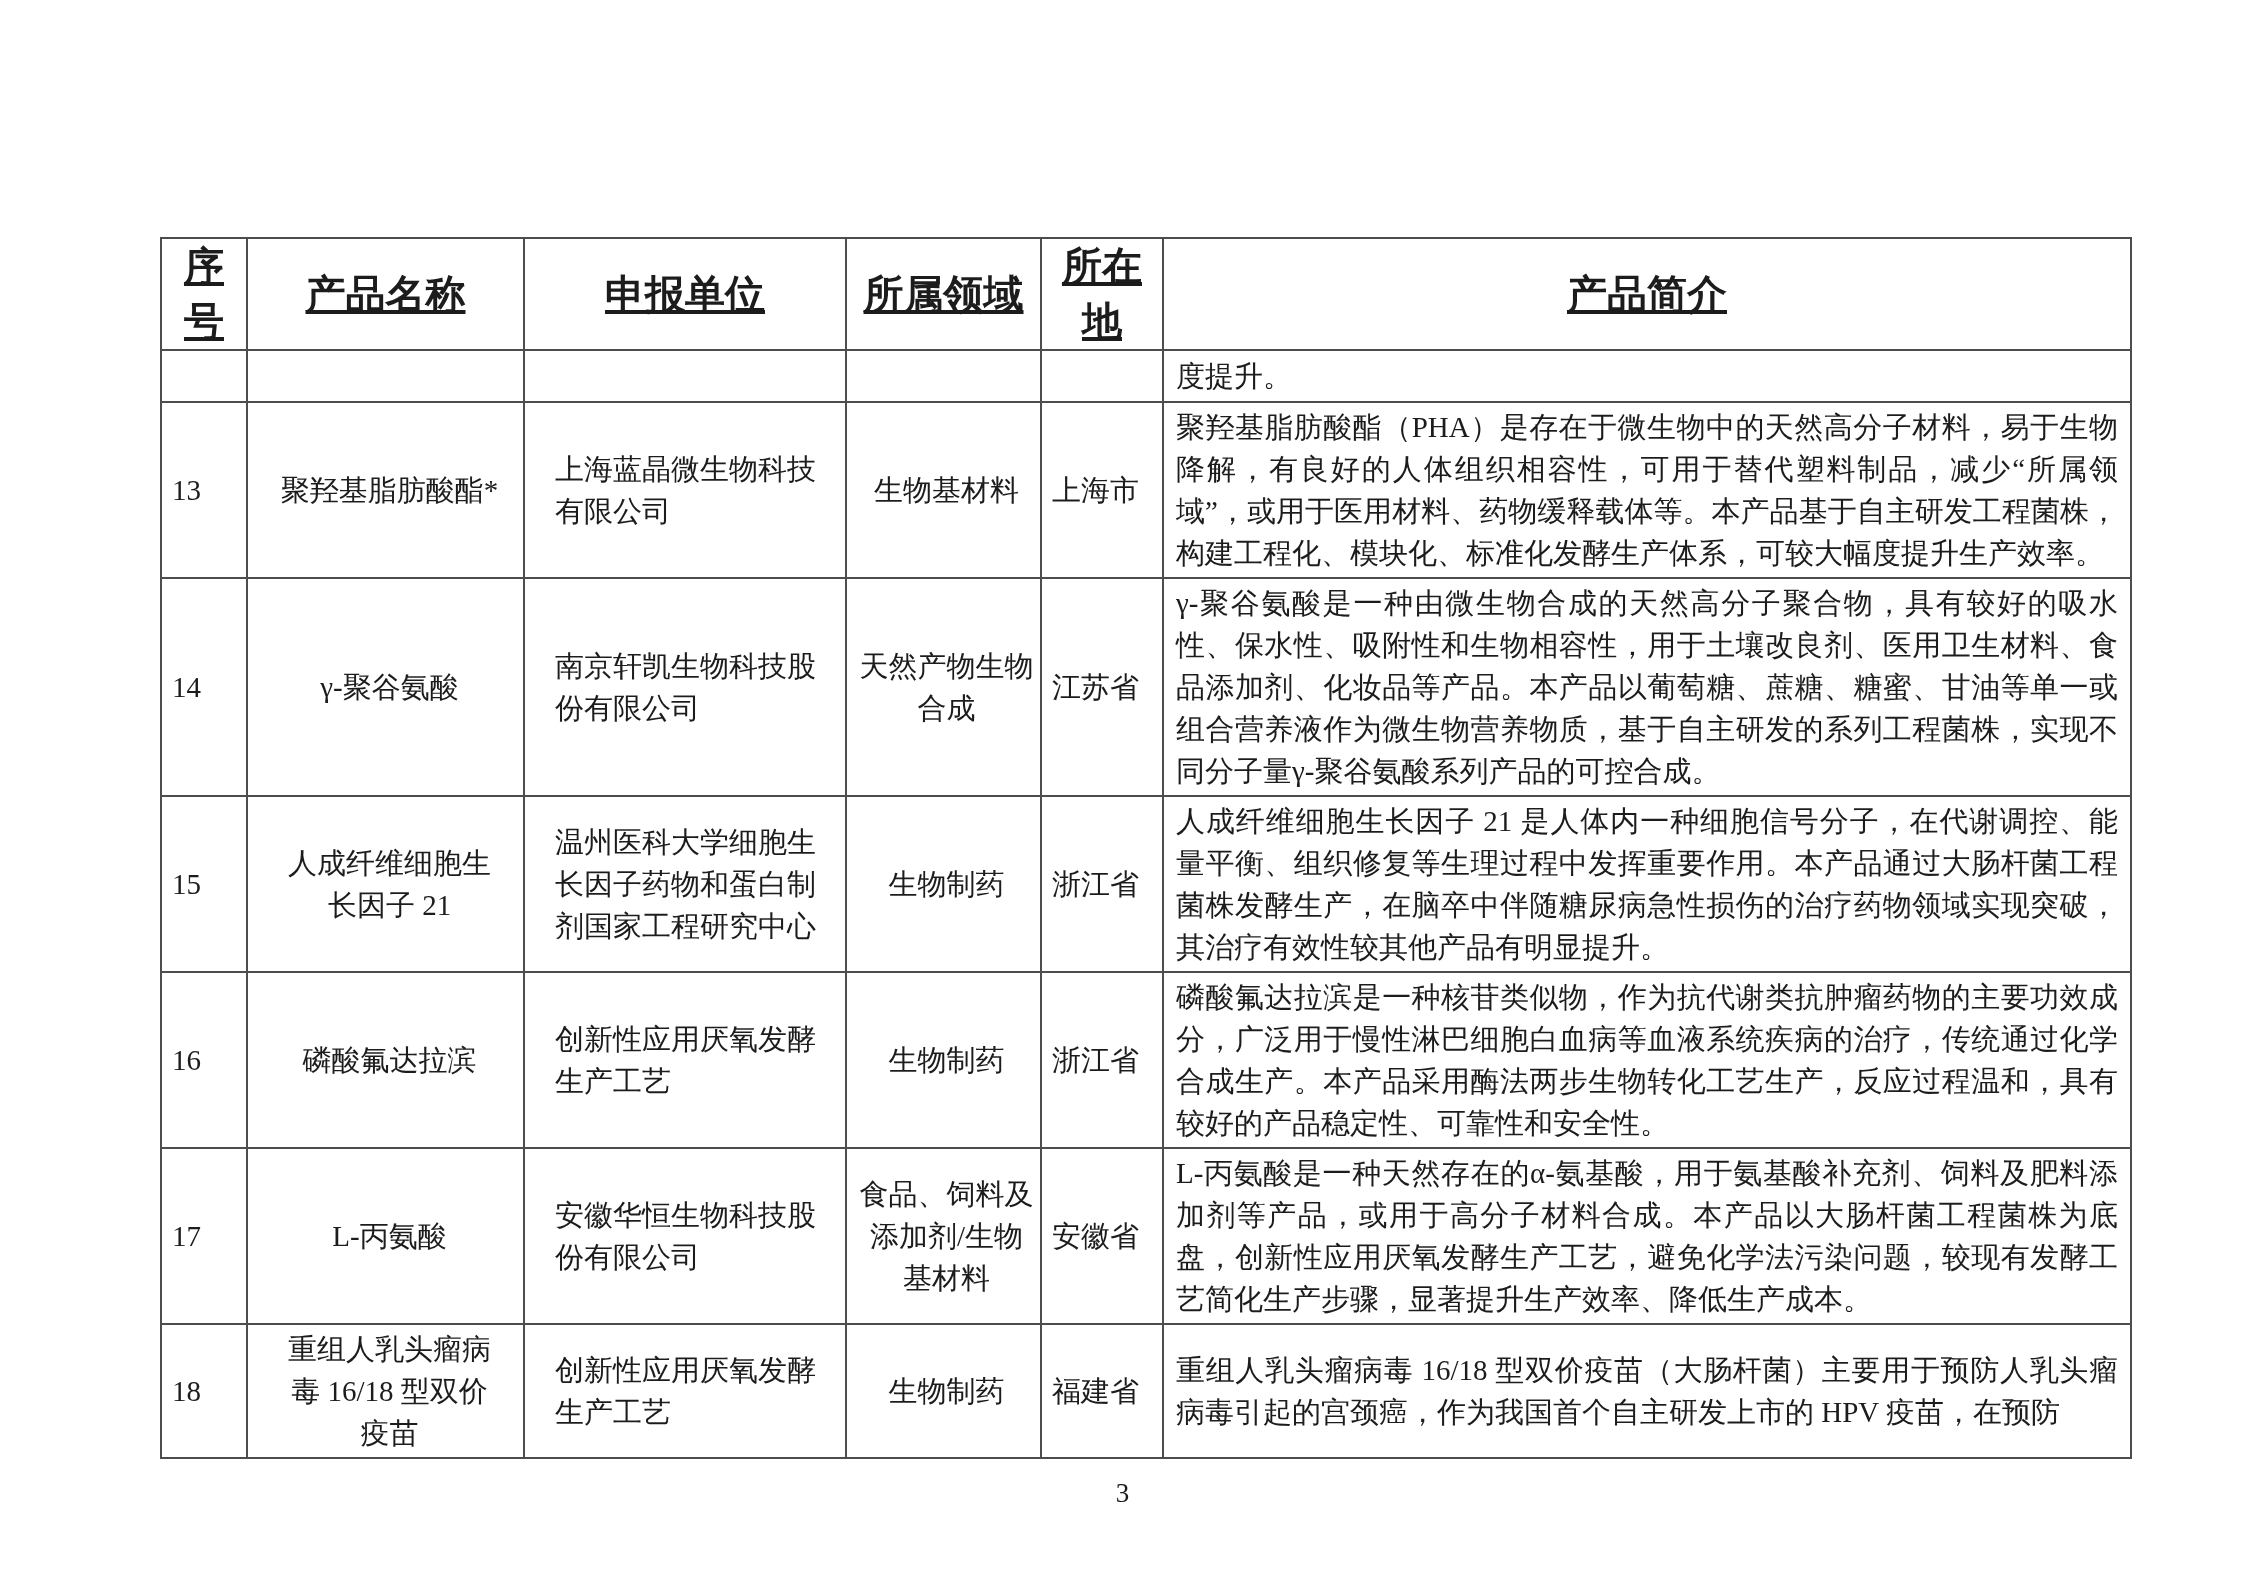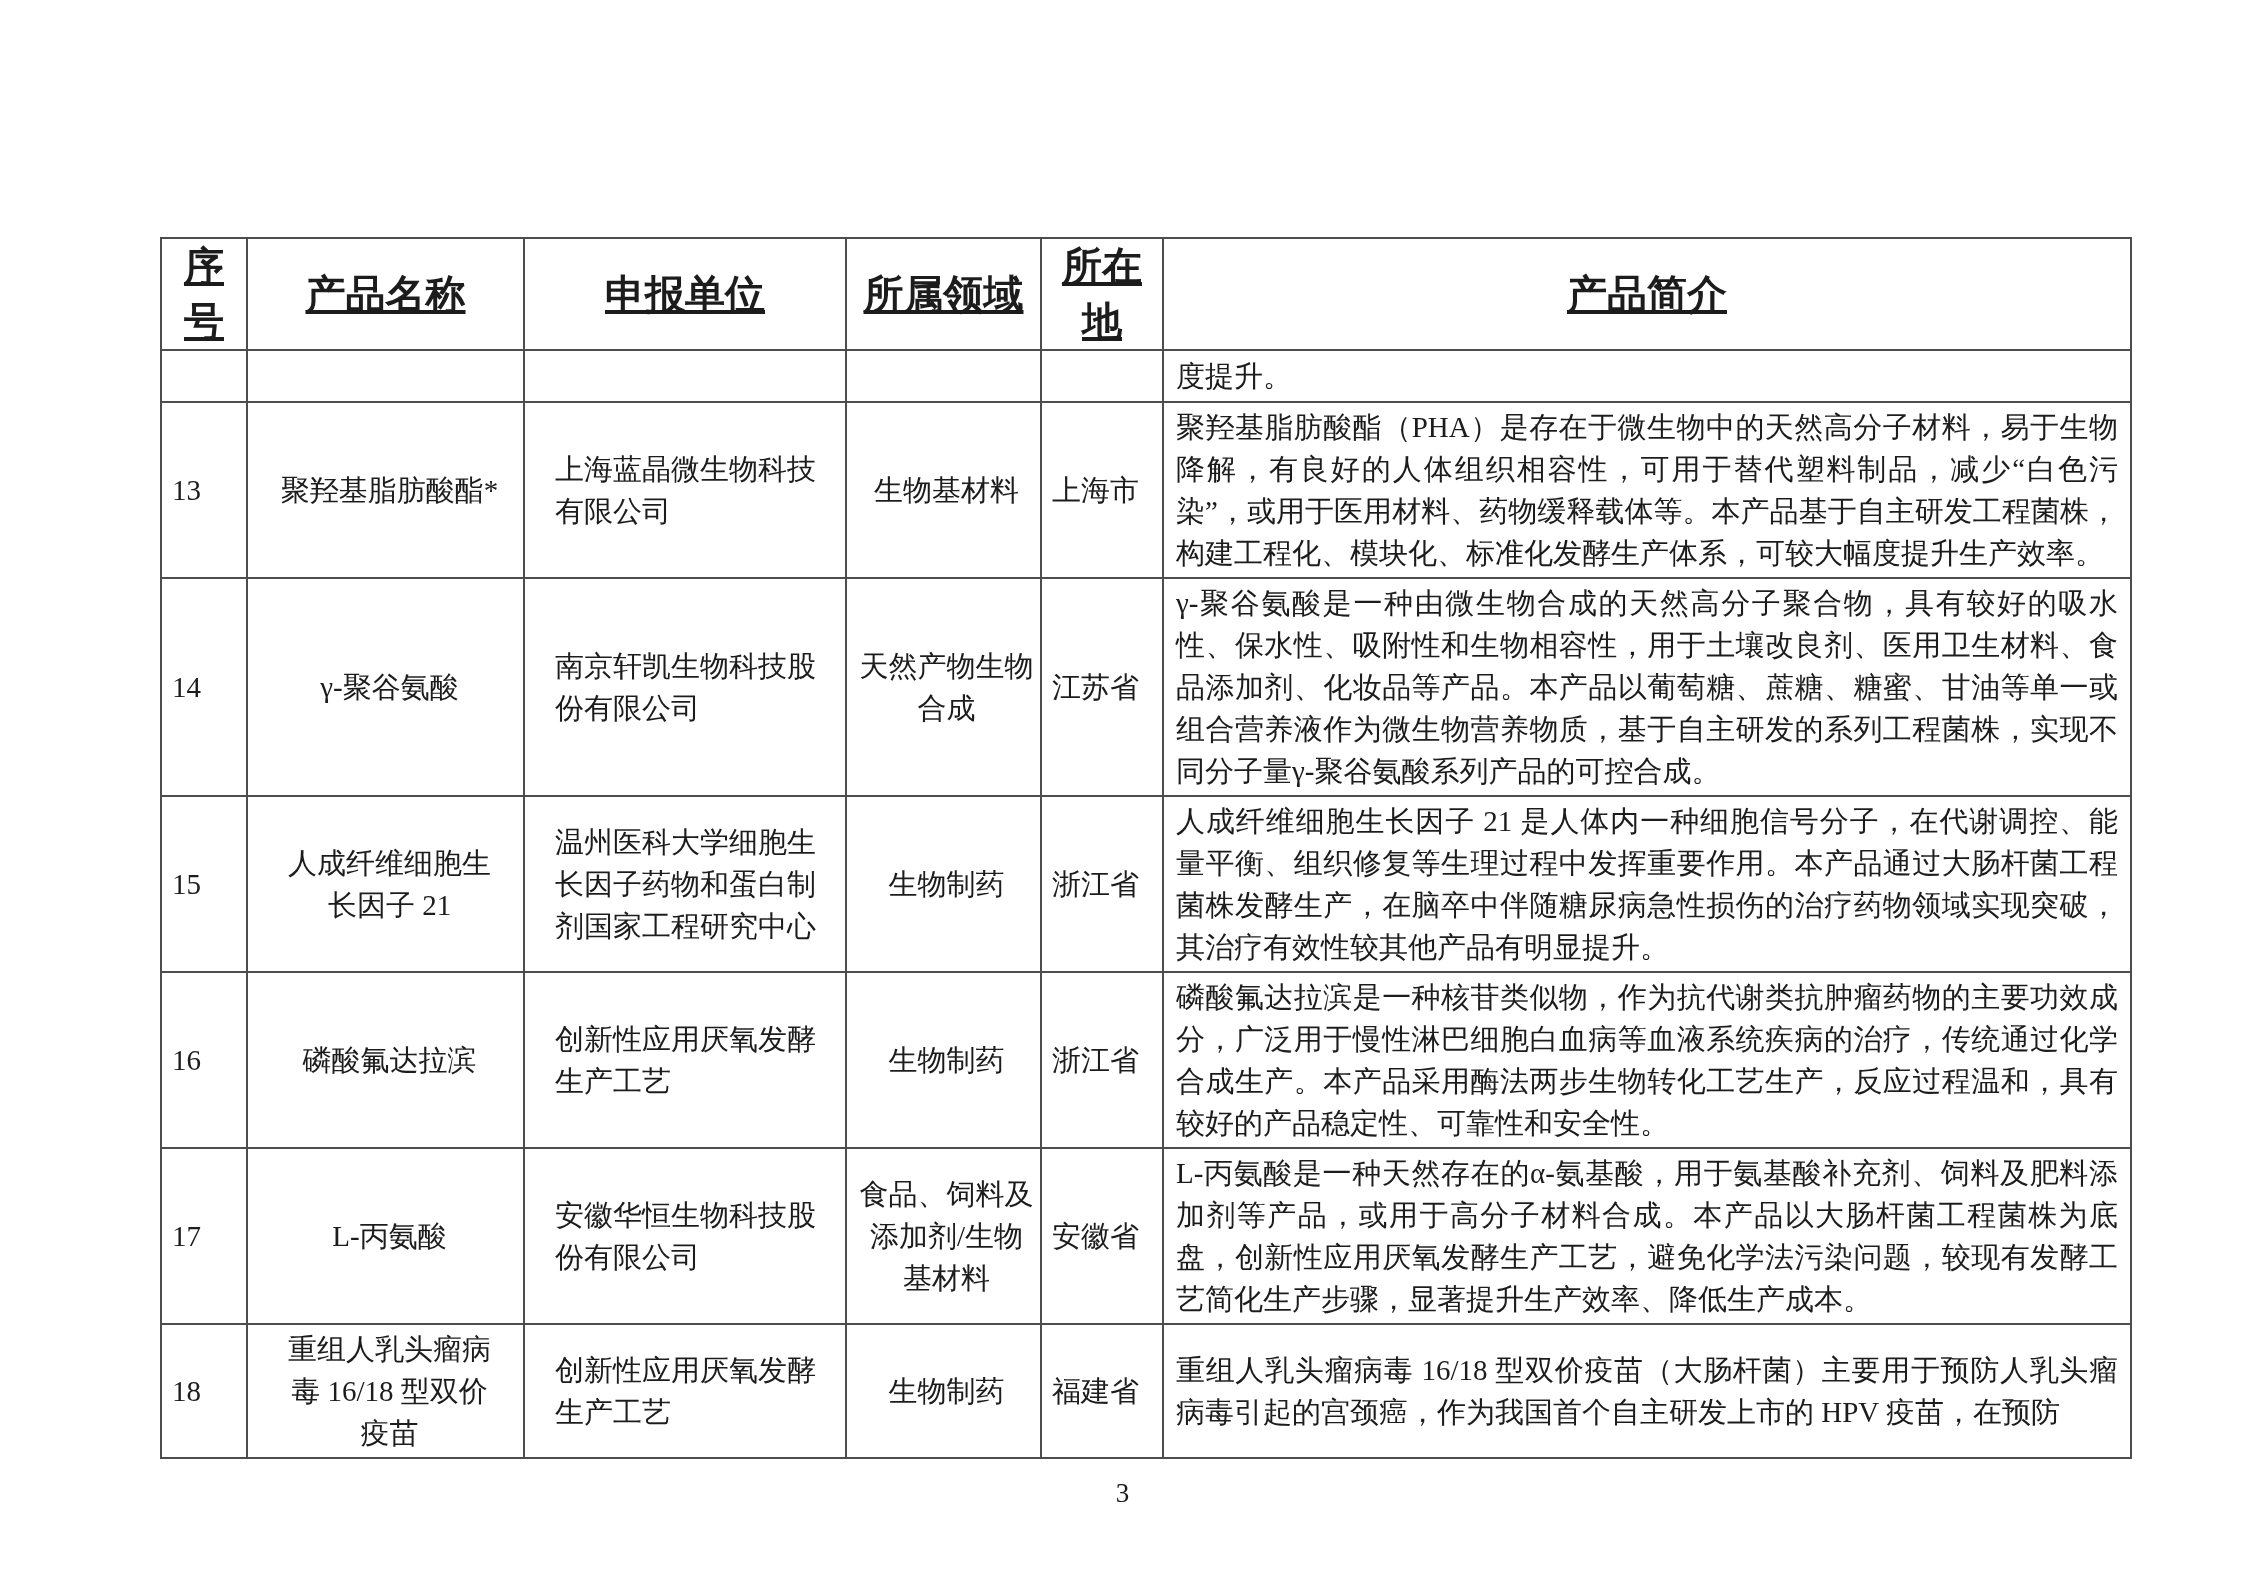--- a/index.html
+++ b/index.html
@@ -93,21 +93,21 @@
       <td class="c-field"></td>
       <td class="c-loc"></td>
       <td class="c-desc">度提升。</td>
     </tr>
     <tr>
       <td class="c-no">13</td>
       <td class="c-name">聚羟基脂肪酸酯*</td>
       <td class="c-unit">上海蓝晶微生物科技有限公司</td>
       <td class="c-field">生物基材料</td>
       <td class="c-loc">上海市</td>
-      <td class="c-desc">聚羟基脂肪酸酯（PHA）是存在于微生物中的天然高分子材料，易于生物降解，有良好的人体组织相容性，可用于替代塑料制品，减少“白色污染”，或用于医用材料、药物缓释载体等。本产品基于自主研发工程菌株，构建工程化、模块化、标准化发酵生产体系，可较大幅度提升生产效率。</td>
+      <td class="c-desc">聚羟基脂肪酸酯（PHA）是存在于微生物中的天然高分子材料，易于生物降解，有良好的人体组织相容性，可用于替代塑料制品，减少“所属领域”，或用于医用材料、药物缓释载体等。本产品基于自主研发工程菌株，构建工程化、模块化、标准化发酵生产体系，可较大幅度提升生产效率。</td>
     </tr>
     <tr>
       <td class="c-no">14</td>
       <td class="c-name">γ-聚谷氨酸</td>
       <td class="c-unit">南京轩凯生物科技股份有限公司</td>
       <td class="c-field">天然产物生物合成</td>
       <td class="c-loc">江苏省</td>
       <td class="c-desc">γ-聚谷氨酸是一种由微生物合成的天然高分子聚合物，具有较好的吸水性、保水性、吸附性和生物相容性，用于土壤改良剂、医用卫生材料、食品添加剂、化妆品等产品。本产品以葡萄糖、蔗糖、糖蜜、甘油等单一或组合营养液作为微生物营养物质，基于自主研发的系列工程菌株，实现不同分子量γ-聚谷氨酸系列产品的可控合成。</td>
     </tr>
     <tr>

